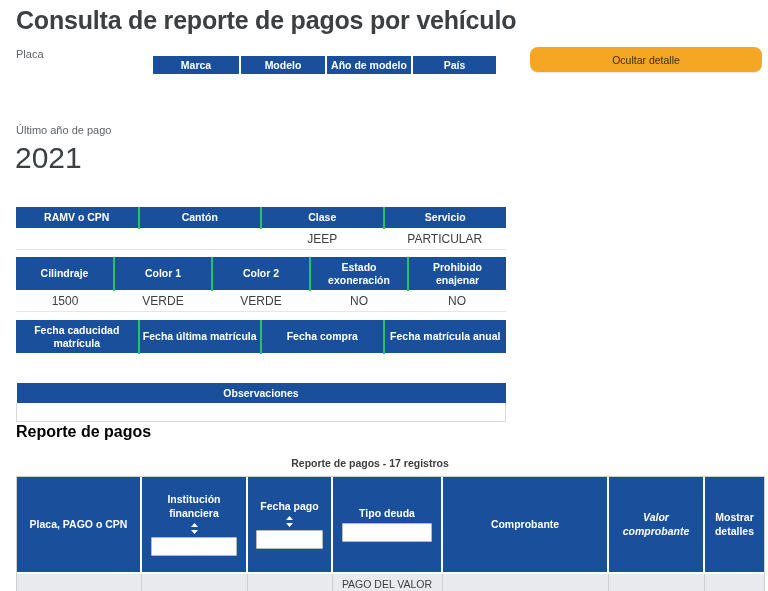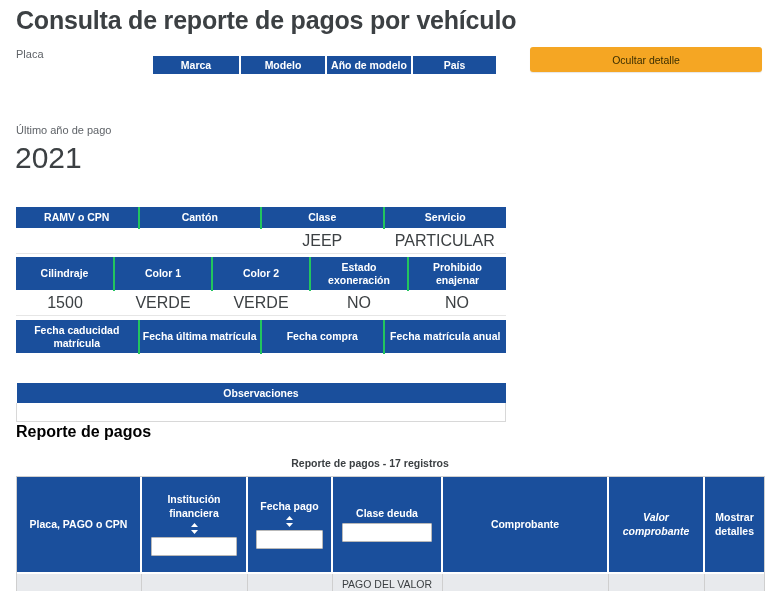--- a/index.html
+++ b/index.html
@@ -78,21 +78,21 @@
 
   
   .btn-ocultar {
     position: absolute;
     left: 530px;
     top: 47px;
     width: 232px;
     height: 25px;
     background: #f5a623;
     border: none;
-    border-radius: 3px;
+    border-radius: 8px;
     color: #3c2f00;
     font-size: 10.5px;
     font-family: "Liberation Sans", sans-serif;
     font-weight: 400;
     cursor: pointer;
     display: flex;
     align-items: center;
     justify-content: center;
     box-shadow: 0 1px 1px rgba(0,0,0,0.10);
   }
@@ -130,21 +130,21 @@
     font-weight: 700;
     text-align: center;
     vertical-align: middle;
     line-height: 1.2;
     padding: 4px 2px;
     border-right: 2px solid #22c55e;
     border-bottom: 1px solid #ffffff;
   }
   .dtable th:last-child { border-right: none; }
   .dtable td {
-    font-size: 16px;
+    font-size: 12px;
     color: #3c4043;
     text-align: center;
     padding: 3px 2px;
     border-bottom: 1px solid #e6e6e6;
     background: #ffffff;
     height: 17px;
   }
 
   .dt-1 { top: 207px; }
   .dt-2 { top: 257px; }
@@ -397,21 +397,21 @@
                   <polygon points="4.5,0 8,4 1,4" fill="#ffffff"></polygon>
                   <polygon points="4.5,11 1,7 8,7" fill="#ffffff"></polygon>
                 </svg>
               </span>
               <input class="filter-input" type="text" value="" style="">
             </div>
           </th>
 
           <th class="col-d">
             <div class="th-inner">
-              <span>Clase deuda</span>
+              <span>Tipo deuda</span>
               <input class="filter-input" type="text" value="" style="">
             </div>
           </th>
 
           <th class="col-e">
             <div class="th-inner">
               <span>Comprobante</span>
             </div>
           </th>
 

